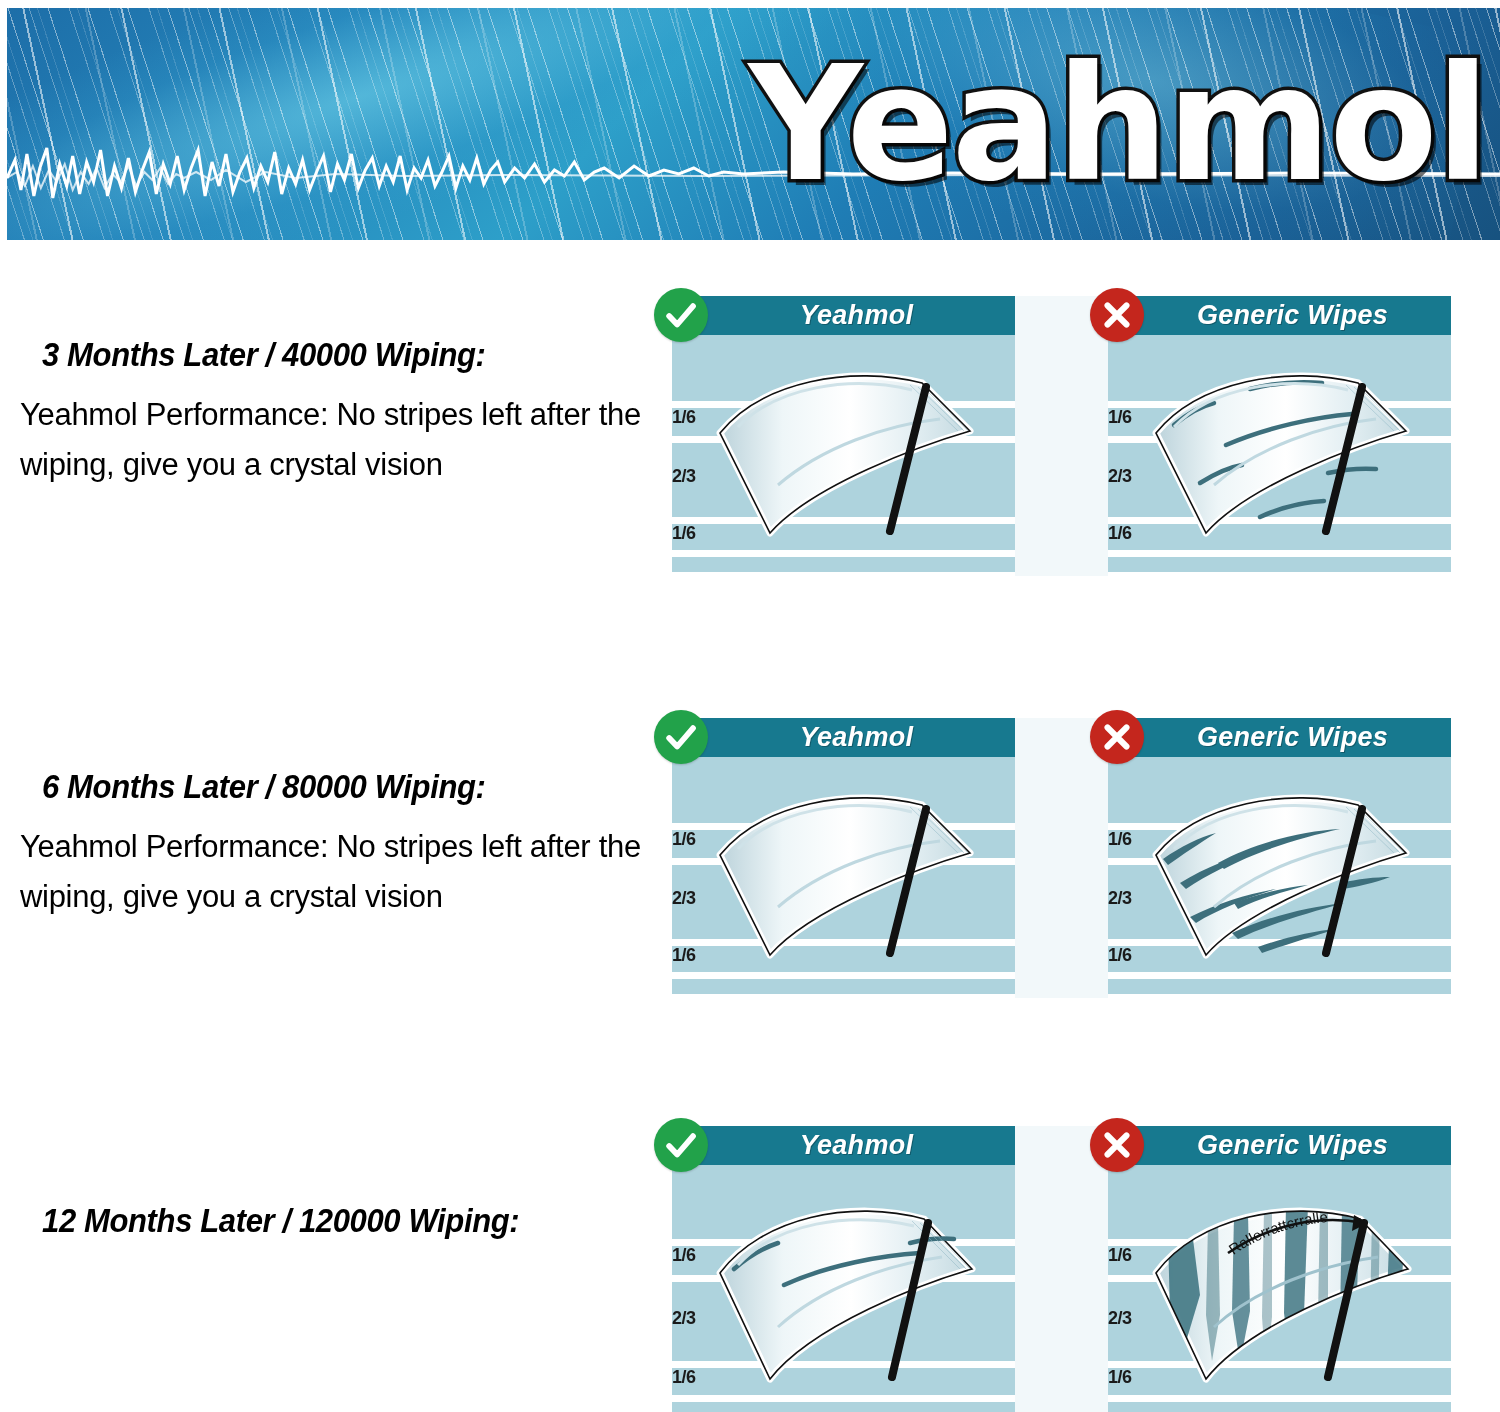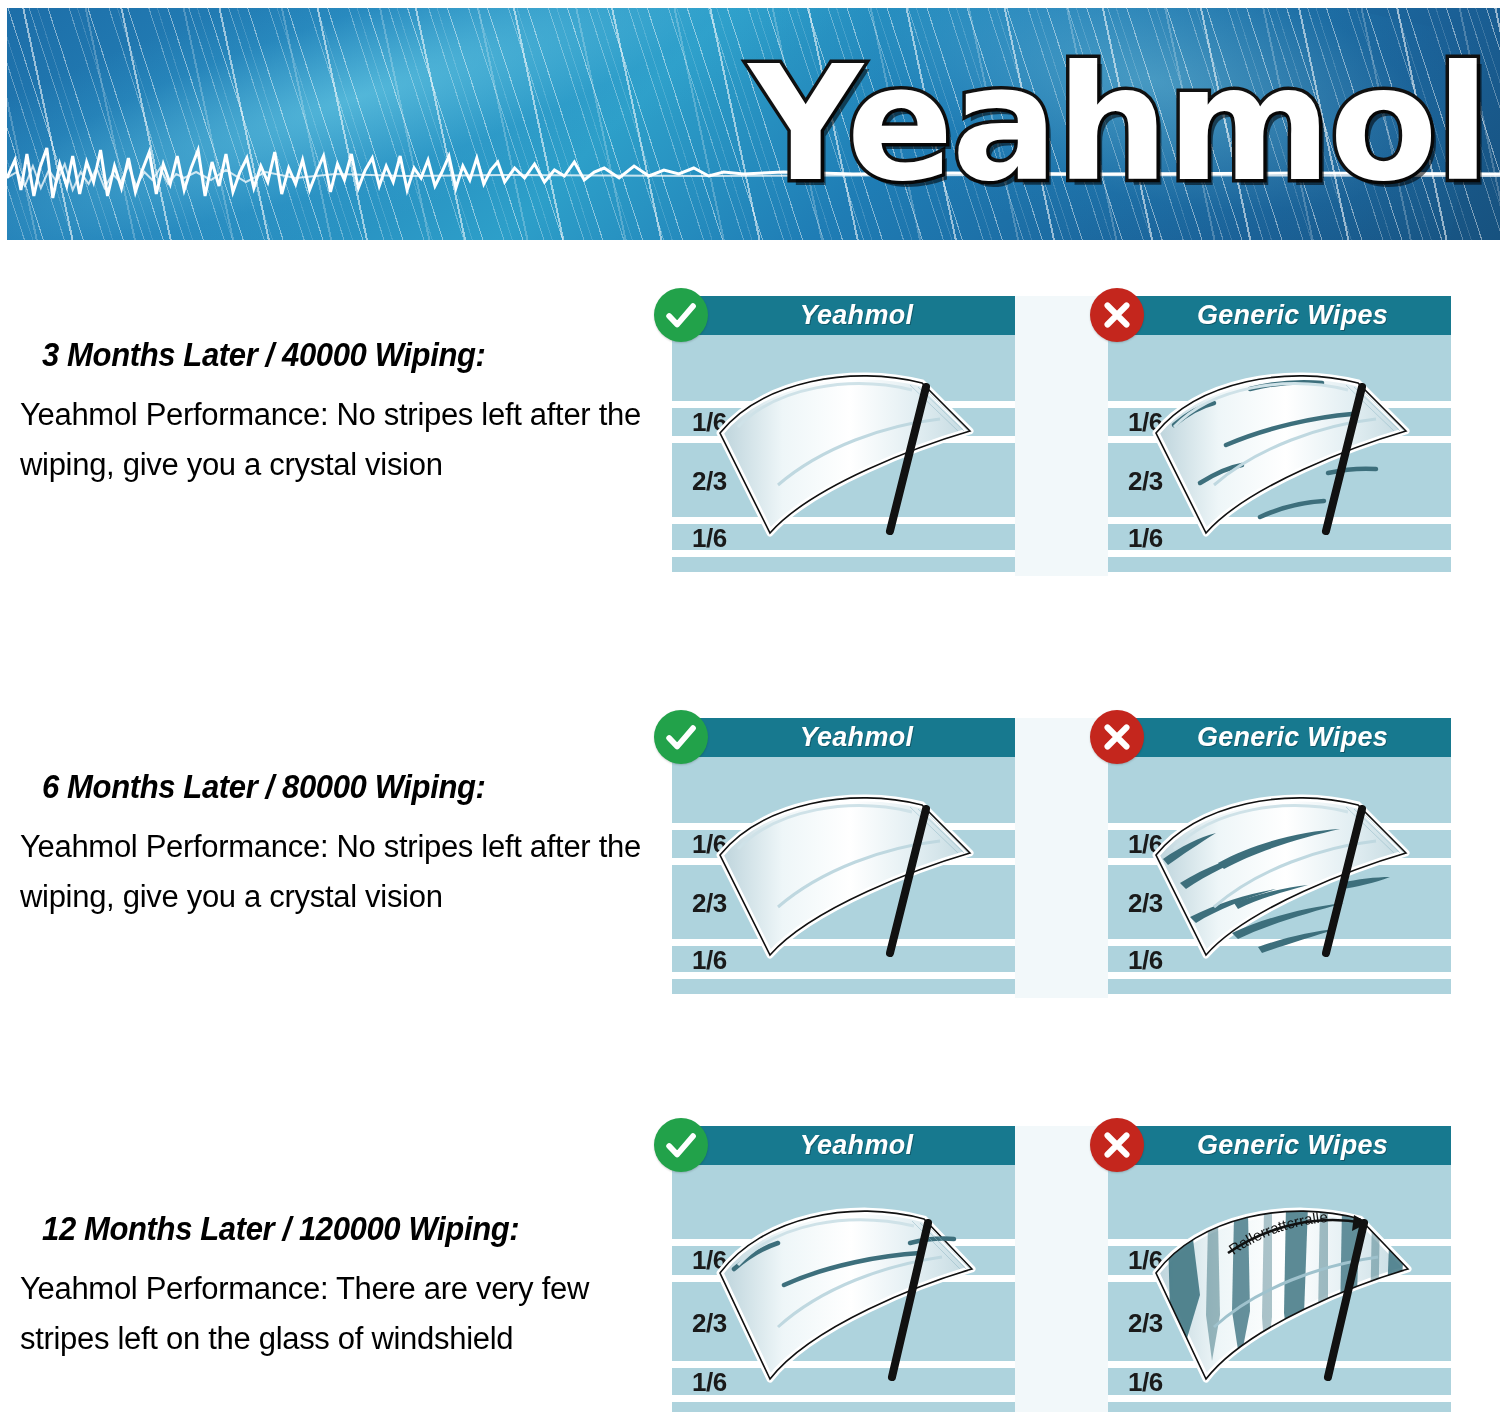--- a/index.html
+++ b/index.html
@@ -64,21 +64,21 @@
   .badge{position:absolute;left:-18px;top:-8px;width:54px;height:54px;border-radius:50%;
          display:flex;align-items:center;justify-content:center;z-index:5;
          box-shadow:0 1px 2px rgba(0,0,0,.18);}
   .badge.ok{background:#22a24a;}
   .badge.no{background:#c4261d;}
   .badge svg{width:38px;height:38px;display:block;}
 
   .panelbody{position:relative;height:237px;background:#aed3dd;overflow:hidden;}
   #row3 .panelbody{height:259px;}
   .panelbody .hline{position:absolute;left:0;width:100%;height:7px;background:#fff;}
-  .lbl{position:absolute;left:20px;font-size:26px;font-weight:700;color:#1a1a1a;
+  .lbl{position:absolute;left:0;font-size:18px;font-weight:700;color:#1a1a1a;
        letter-spacing:-.5px;}
   .panelbody svg.glass{position:absolute;left:0;top:0;width:100%;height:100%;}
 
   .spacer{position:absolute;left:1015px;top:28px;width:93px;height:280px;background:#f2f8fa;}
   #row3 .spacer{height:300px;}
 </style>
 </head>
 <body>
 
 <div id="banner">
@@ -264,23 +264,22 @@
             <path d="M246,52 L292,96"></path>
             <path d="M254,55 L296,96"></path>
         </g>
         <path d="M254,52 L218,196" stroke="#111" stroke-width="8" fill="none" stroke-linecap="round"></path>
       </svg>
     </div>
   </div>
 </div>
 
 <div class="row" id="row3">
-  <div class="textcol" style="top:112px">
+  <div class="textcol" style="top:104px">
     <h2 class="rowtitle">12 Months Later / 120000 Wiping:</h2>
-    <p class="rowbody">Yeahmol Performance: There are very few stripes left on the glass of windshield</p>
   </div>
 
   <div class="spacer"></div>
 
   <div class="panel left">
     <div class="panelhead">
       <div class="badge ok">
         <svg viewBox="0 0 24 24" aria-hidden="true">
             <path d="M4.5 12.6 L9.6 18 L19.6 6.4" fill="none" stroke="#fff" stroke-width="3.6" stroke-linecap="round" stroke-linejoin="round"></path>
           </svg>

